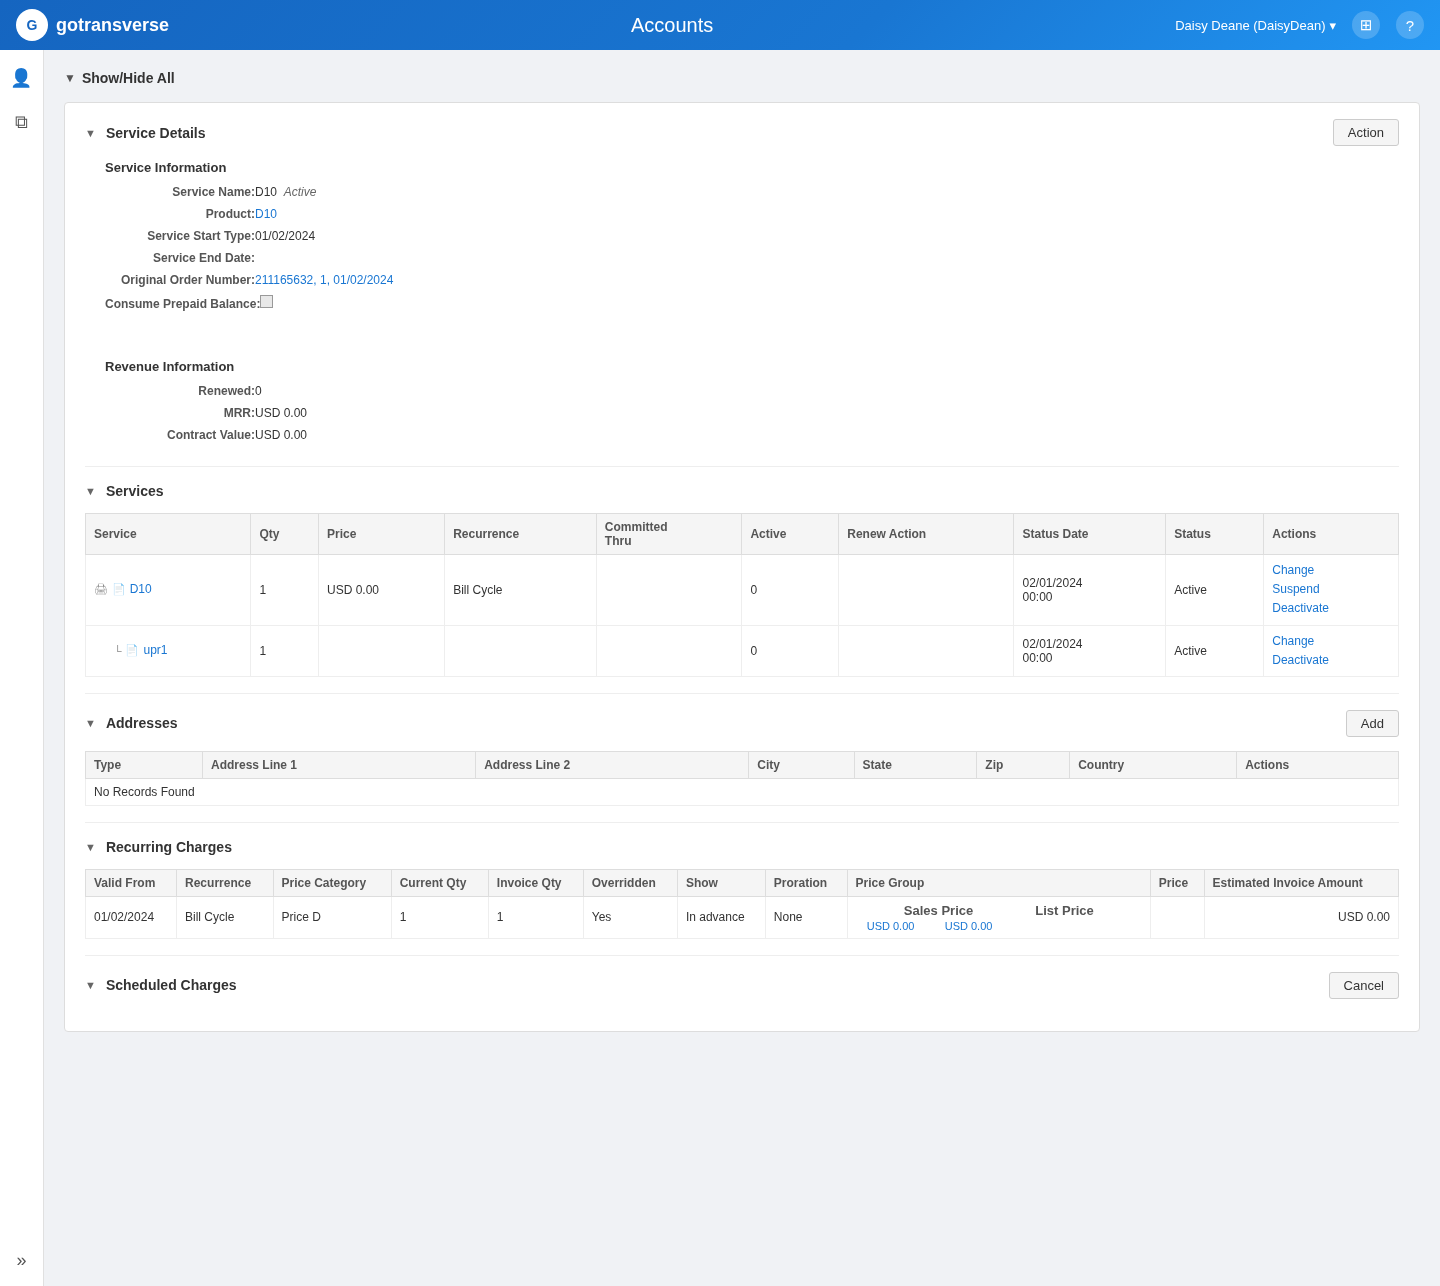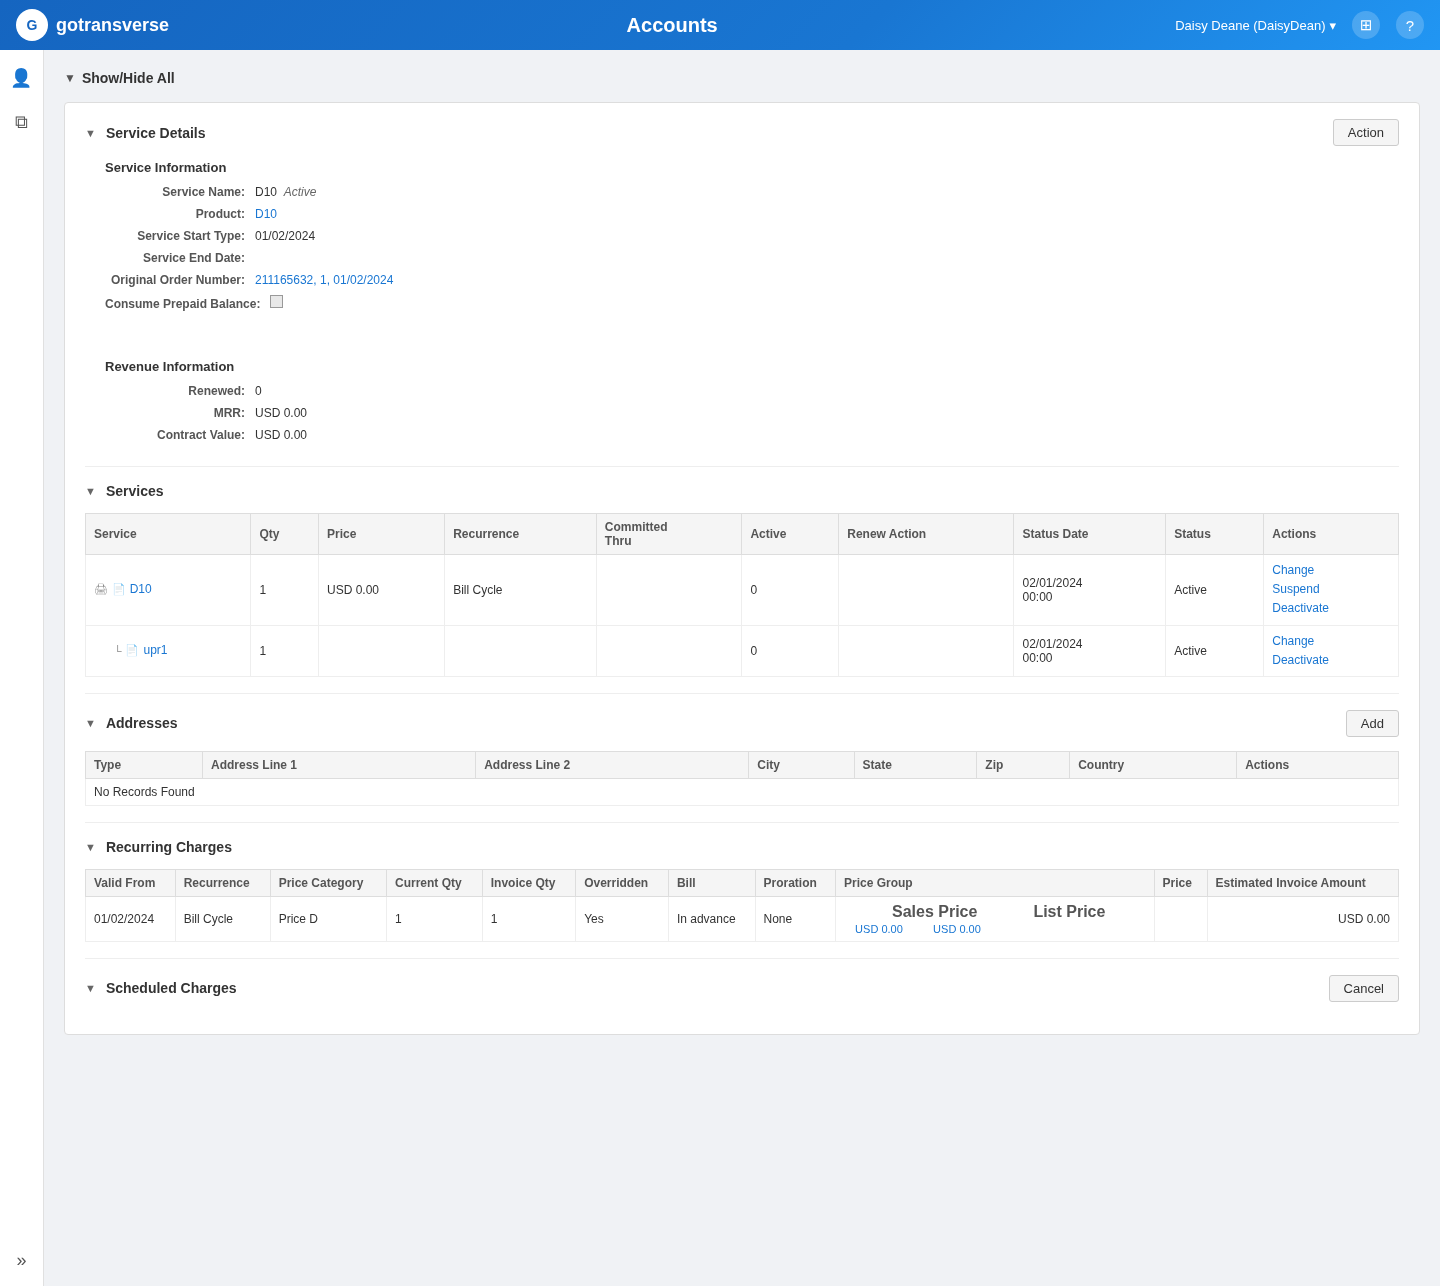--- a/index.html
+++ b/index.html
@@ -34,21 +34,20 @@
     .top-nav .app-name {
       font-size: 18px;
       font-weight: bold;
       color: white;
     }
     .top-nav .page-title {
       flex: 1;
       text-align: center;
       font-size: 20px;
       color: white;
-      font-weight: bold;
     }
     .top-nav .user-area {
       display: flex;
       align-items: center;
       gap: 16px;
       font-size: 13px;
       justify-content: center;
     }
     .top-nav .user-name {
       color: white;
@@ -161,21 +160,20 @@
       color: #333;
     }
     .field-row {
       display: flex;
       margin-bottom: 8px;
       align-items: baseline;
     }
     .field-label {
       text-align: right;
       min-width: 150px;
-      padding-right: 10px;
       color: #555;
       font-size: 12px;
       font-weight: bold;
     }
     .field-value {
       font-size: 12px;
       color: #333;
     }
     .field-value.link { color: #1976d2; cursor: pointer; }
     .checkbox-val {
@@ -220,21 +218,21 @@
     }
     .price-header-row {
       display: flex;
       gap: 8px;
     }
     .price-val-row {
       display: flex;
       gap: 8px;
     }
     .price-sub-label {
-      font-size: 16px;
+      font-size: 13px;
       color: #555;
       font-weight: bold;
       min-width: 70px;
       text-align: center;
       margin-left: 48px;
     }
     .price-sub-val {
       font-size: 11px;
       color: #1976d2;
       min-width: 70px;
@@ -473,21 +471,21 @@
       </div>
       <table class="data-table">
         <thead>
           <tr>
             <th>Valid From</th>
             <th>Recurrence</th>
             <th>Price Category</th>
             <th>Current Qty</th>
             <th>Invoice Qty</th>
             <th>Overridden</th>
-            <th>Bill</th>
+            <th>Show</th>
             <th>Proration</th>
             <th>Price Group</th>
             <th>Price</th>
             <th>Estimated Invoice Amount</th>
           </tr>
         </thead>
         <tbody>
           <tr>
             <td>01/02/2024</td>
             <td>Bill Cycle</td>

